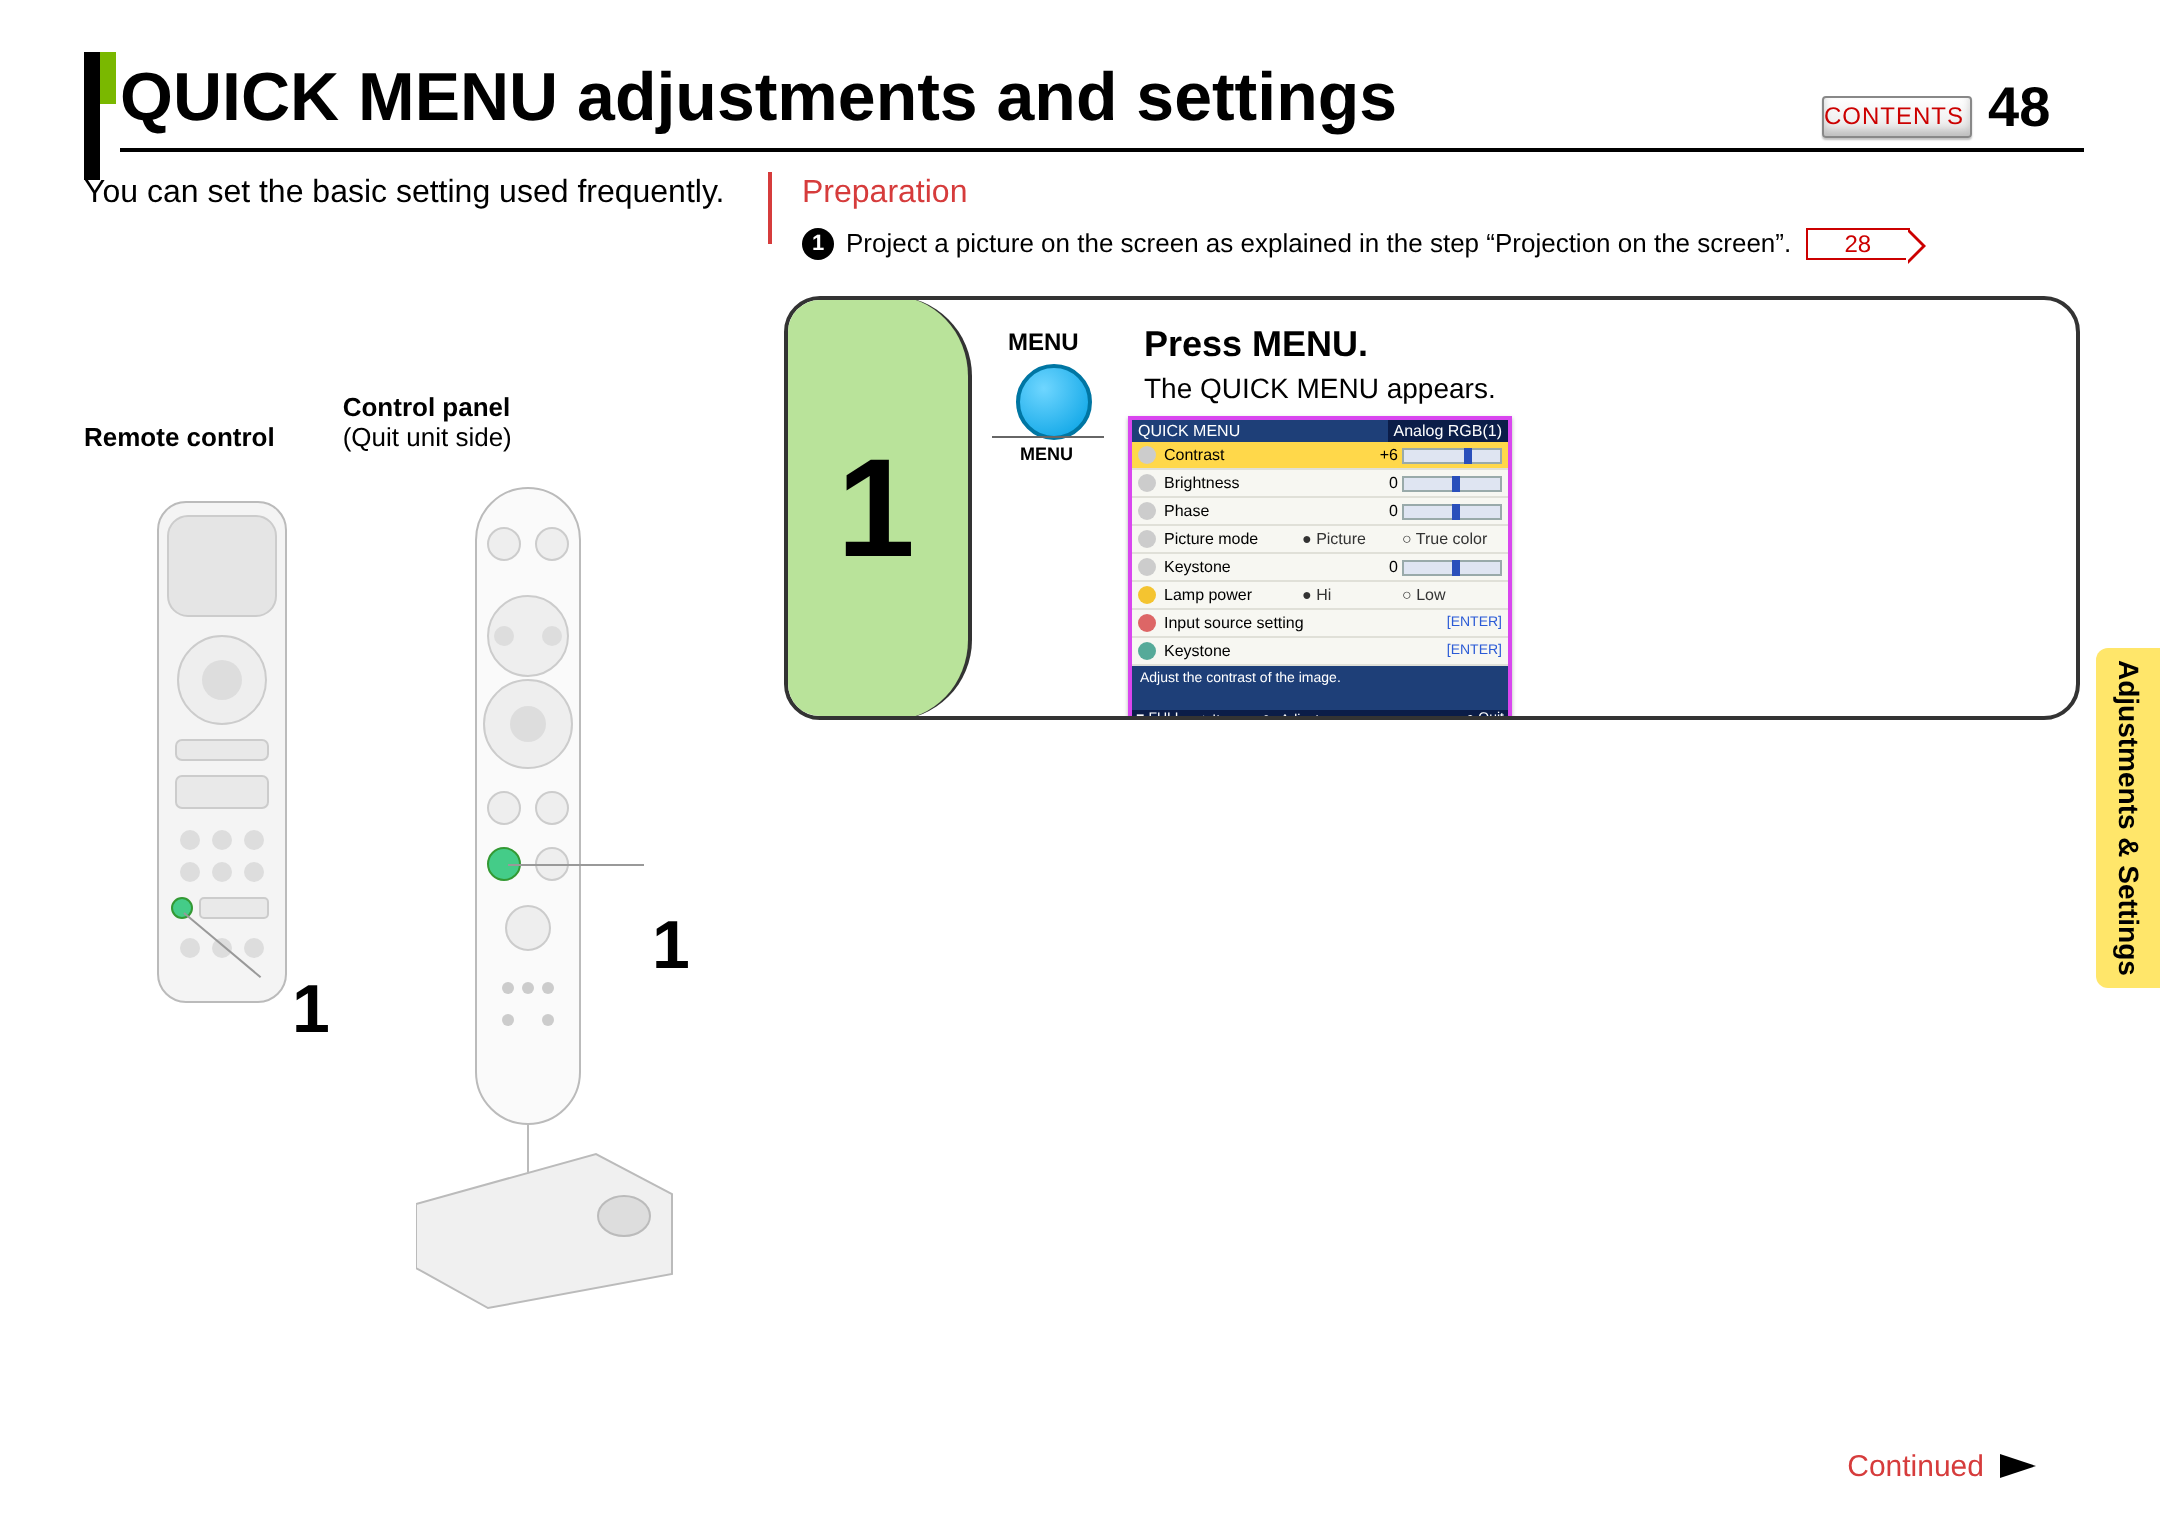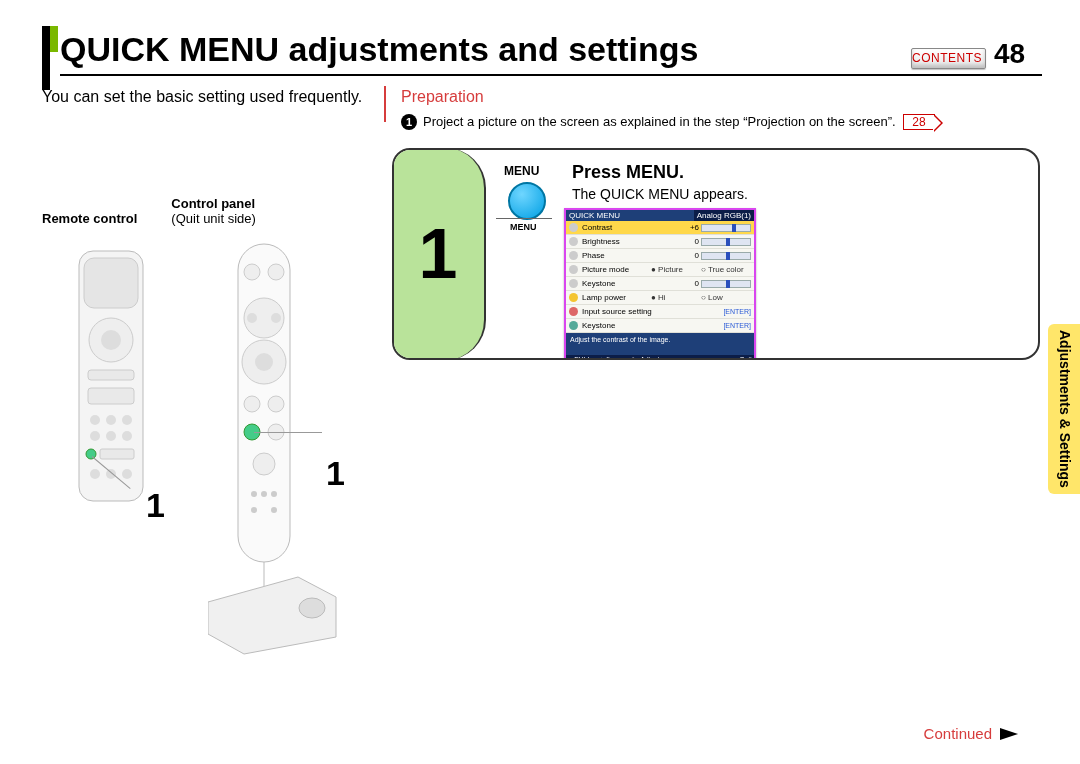--- a/index.html
+++ b/index.html
@@ -8,21 +8,21 @@
 .green-block{position:absolute;left:50px;top:26px;width:8px;height:26px;background:#7ab800}
 .title{position:absolute;left:60px;top:30px;font-size:34px;font-weight:bold;font-family:Arial,Helvetica,sans-serif}
 .title-rule{position:absolute;left:60px;top:74px;width:982px;height:2px;background:#000}
 .contents-box{position:absolute;left:911px;top:48px;width:73px;height:19px;border:1px solid #888;box-shadow:inset 0 -3px 4px rgba(0,0,0,.18),0 1px 1px rgba(0,0,0,.25);text-align:left;font-size:12px;color:#c00;letter-spacing:.5px;line-height:19px;border-radius:2px;background:linear-gradient(#fff,#e6e6e6)}
 .page-num{position:absolute;left:994px;top:38px;font-size:28px;font-weight:bold}
 .vert-rule{position:absolute;left:384px;top:86px;width:2px;height:36px;background:#d63c3c}
 .intro{position:absolute;left:42px;top:88px;font-size:16px}
 .prep-title{position:absolute;left:401px;top:88px;font-size:16px;color:#d63c3c}
 .prep-bullet{position:absolute;left:401px;top:114px;width:16px;height:16px;border-radius:50%;background:#000;color:#fff;font-size:11px;text-align:center;line-height:16px;font-weight:bold}
 .prep-text{position:absolute;left:423px;top:114px;font-size:13px}
-.page-ref{display:inline-block;border:1px solid #c00;color:#c00;padding:0 8px;font-size:12px;position:relative;margin-left:4px}
+.page-ref{display:inline-block;border:1px solid #c00;color:#c00;padding:0 18px;font-size:12px;position:relative;margin-left:4px}
 .page-ref::after{content:"";position:absolute;right:-9px;top:-1px;width:0;height:0;border-top:9px solid transparent;border-bottom:9px solid transparent;border-left:9px solid #c00}
 .page-ref::before{content:"";position:absolute;right:-7px;top:0;width:0;height:0;border-top:8px solid transparent;border-bottom:8px solid transparent;border-left:8px solid #fff;z-index:1}
 .left-col{position:absolute;left:42px;top:196px;width:340px}
 .rc-label{font-weight:bold;font-size:13px}
 .cp-label{font-weight:bold;font-size:13px}
 .cp-sub{font-size:13px}
 .remote-svg{position:absolute;left:78px;top:250px}
 .panel-svg{position:absolute;left:208px;top:242px}
 .num-1a{position:absolute;left:326px;top:454px;font-size:34px;font-weight:bold}
 .num-1b{position:absolute;left:146px;top:486px;font-size:34px;font-weight:bold}

